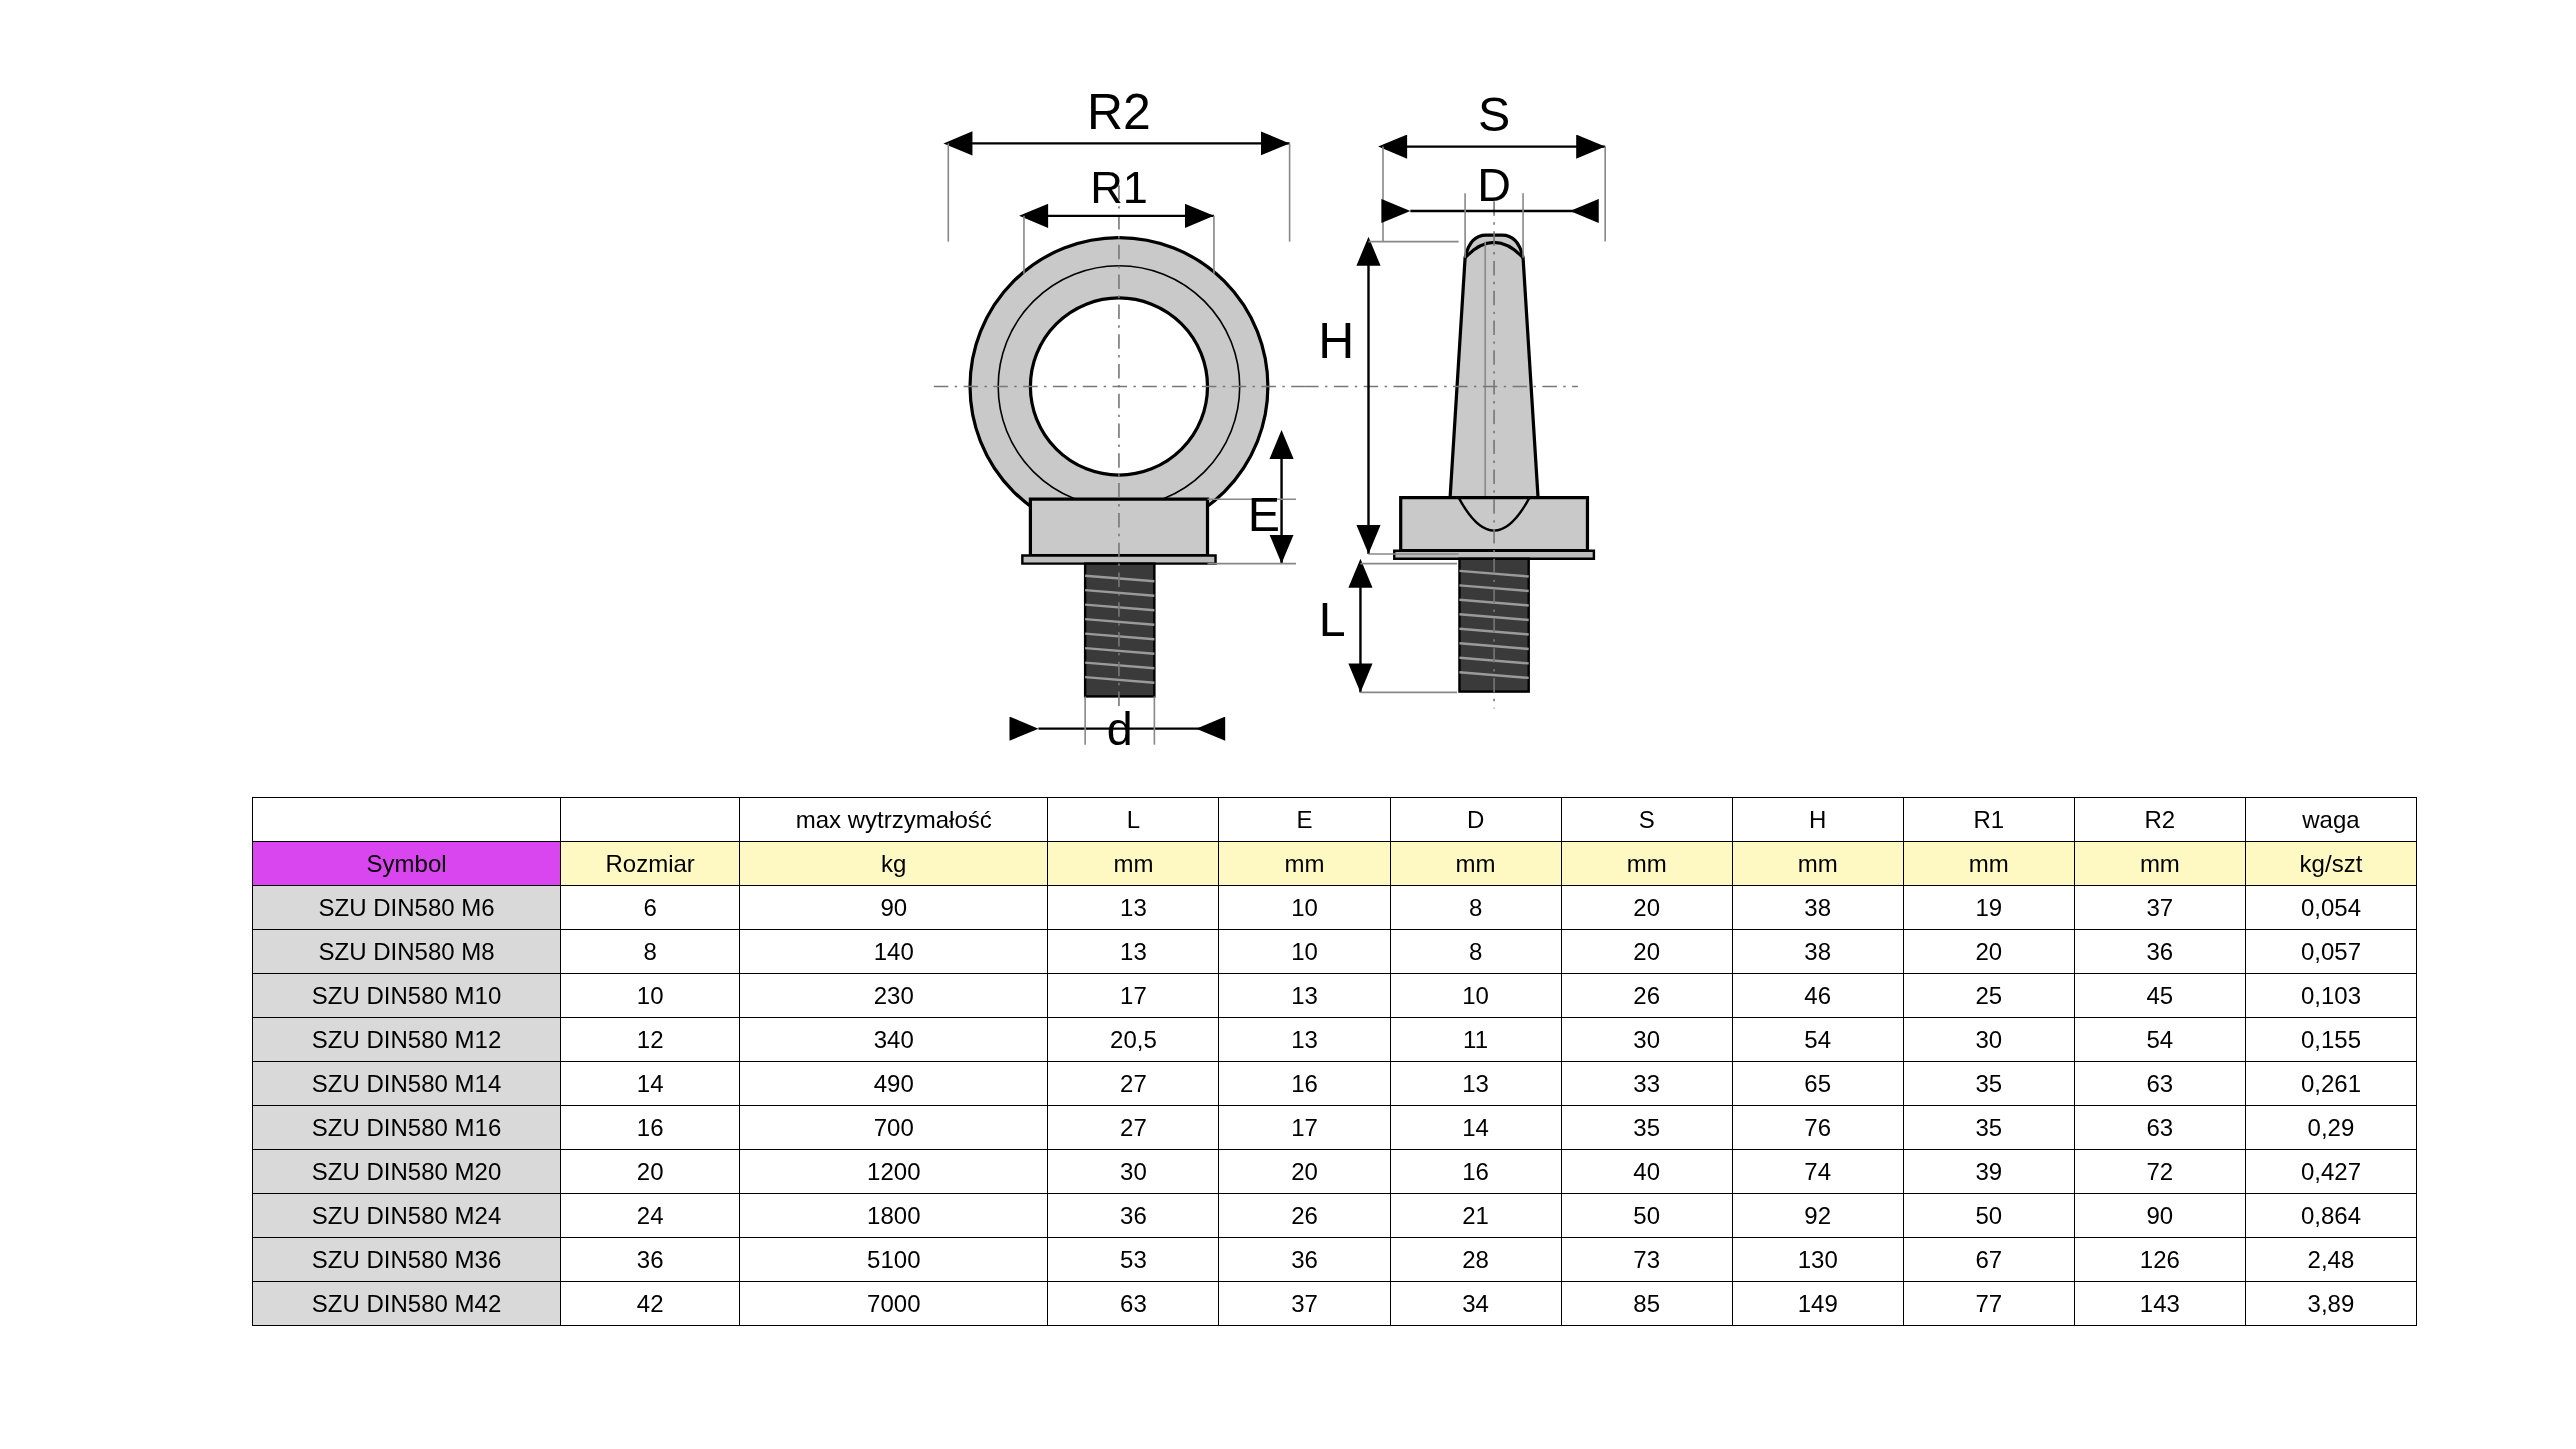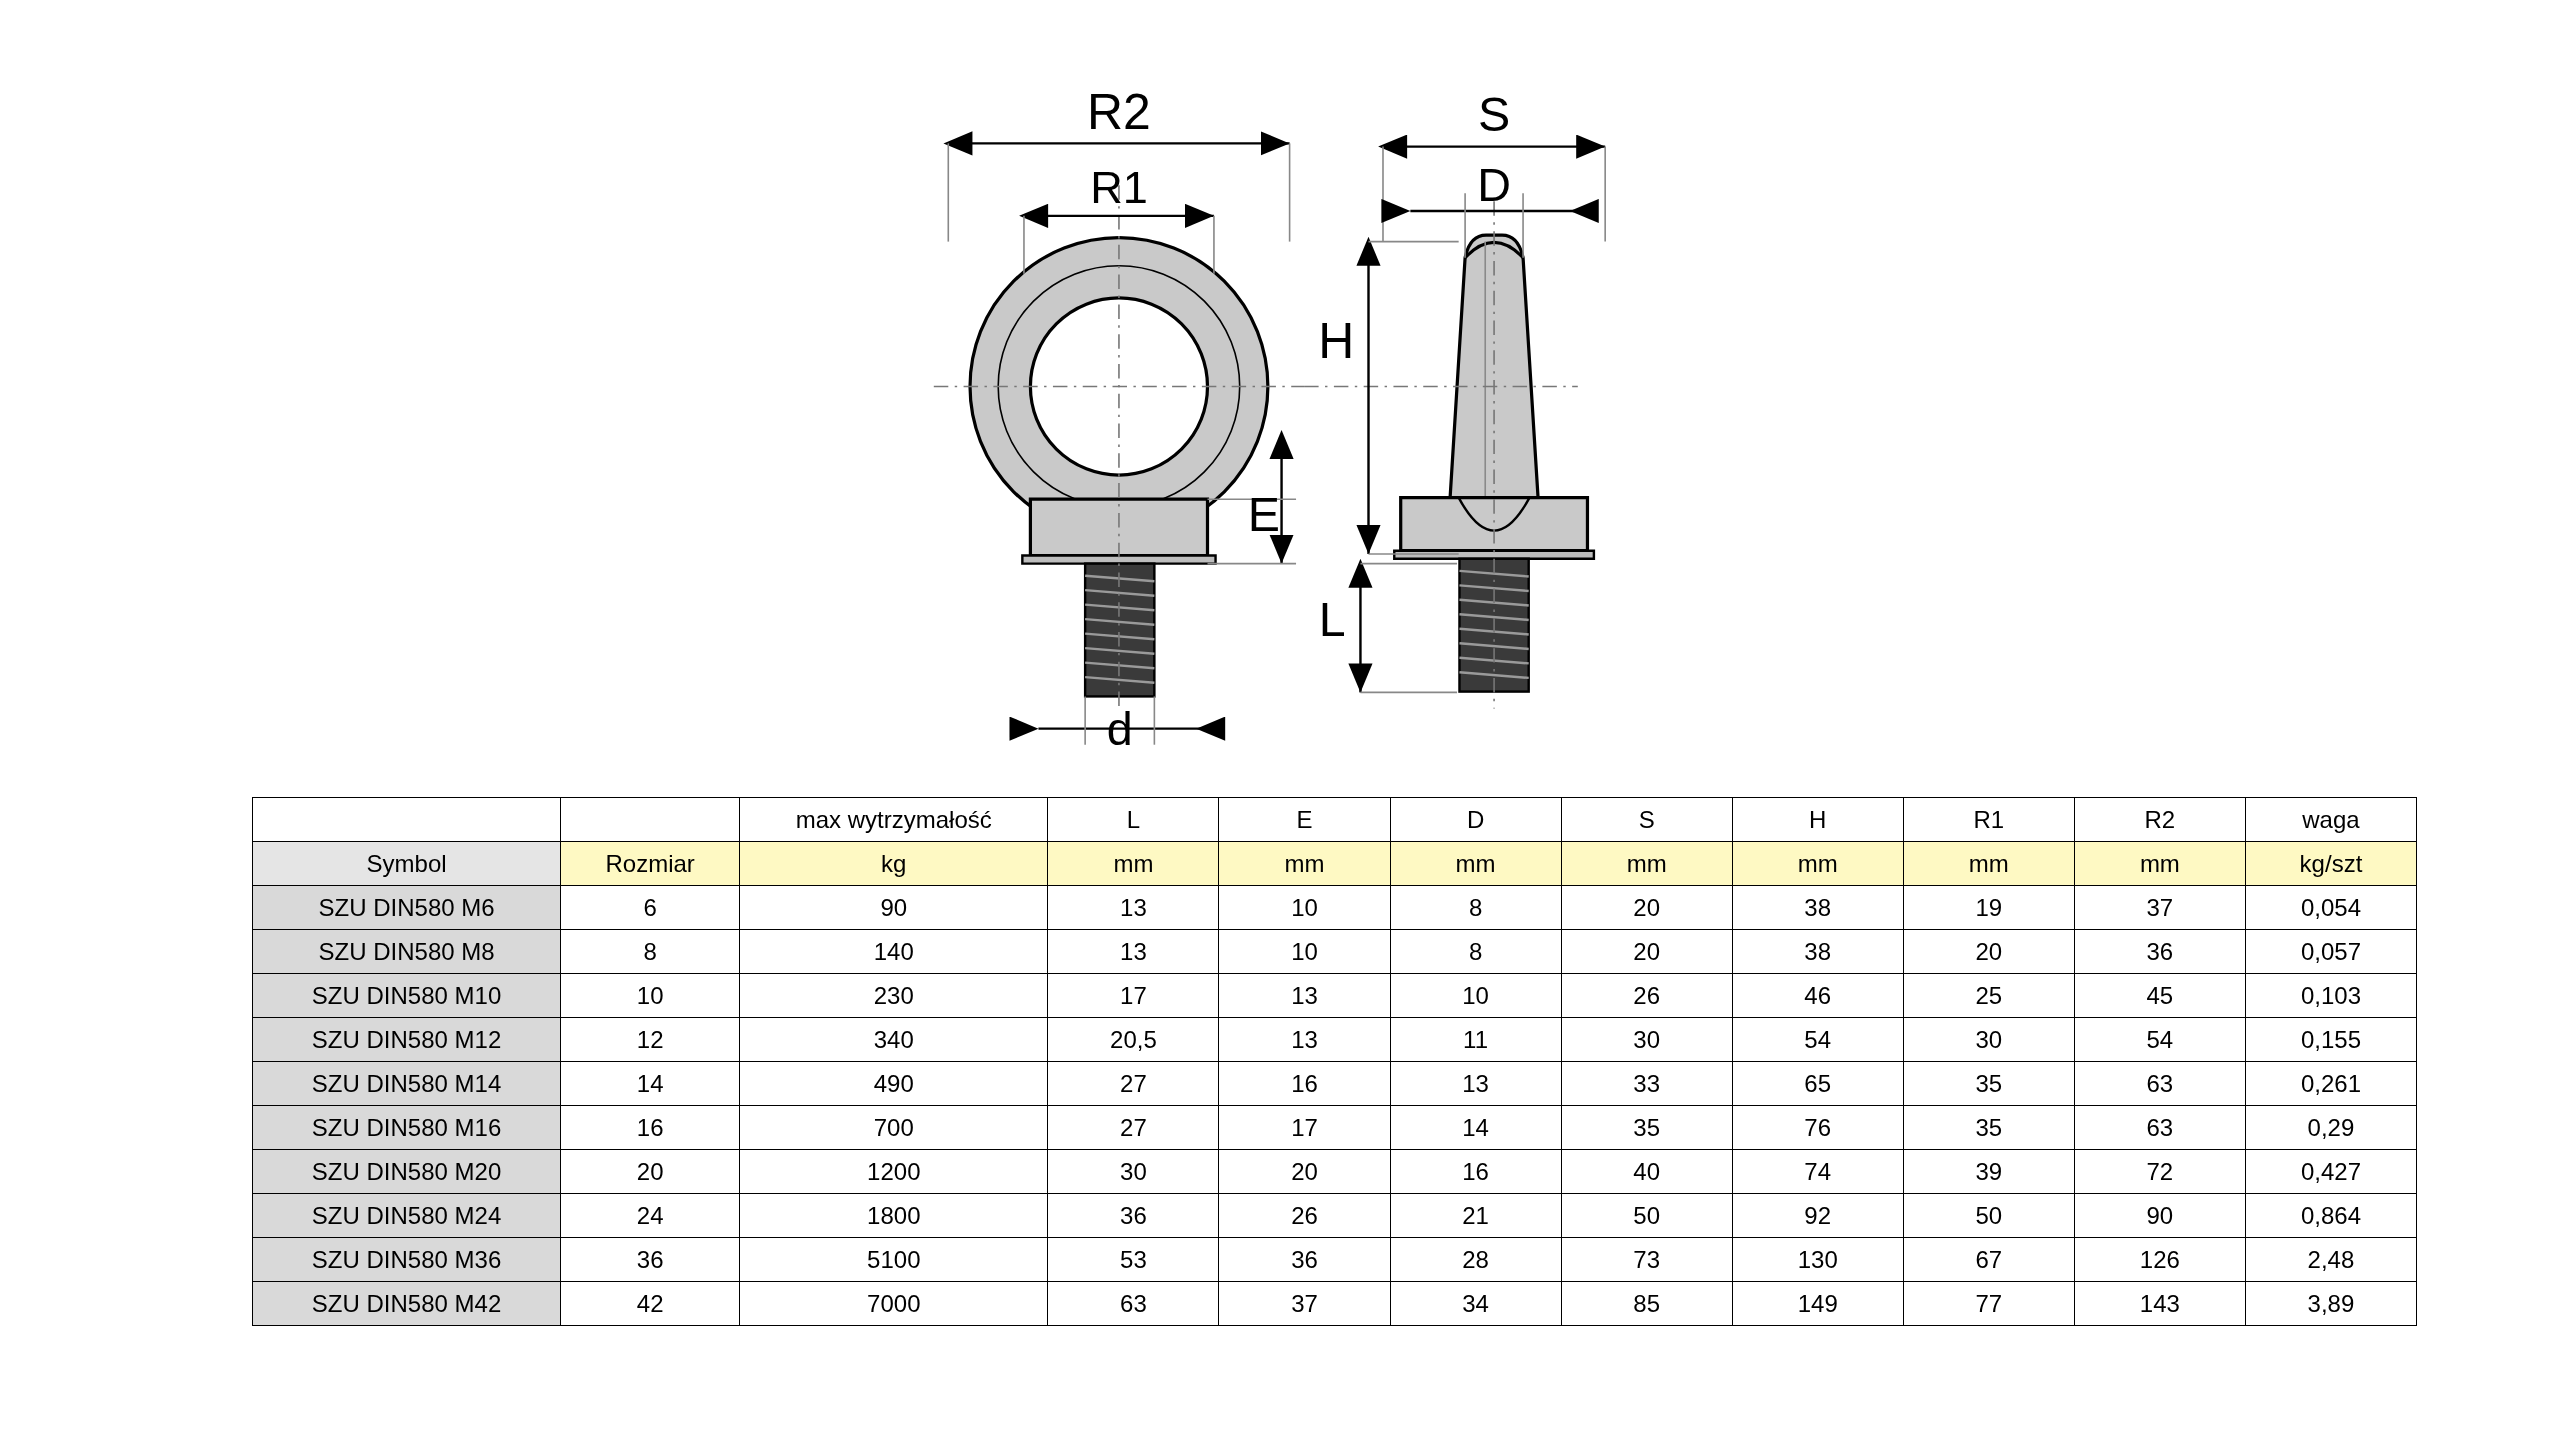--- a/index.html
+++ b/index.html
@@ -70,21 +70,21 @@
     background: #d9d9d9;
   }
   td.blank-cell {
     background: #ffffff;
     border-left: 1.6px solid #000000;
   }
   tr.units-row td {
     background: #fef9c3;
   }
   tr.units-row td.symbol-head {
-    background: #e5e5e5;
+    background: #d946ef;
   }
 </style>
 </head>
 <body>
 
 <div class="page">
 
   <div class="drawing">
     <svg width="2576" height="773" viewBox="0 0 3200 960" xmlns="http://www.w3.org/2000/svg">
       <defs>

